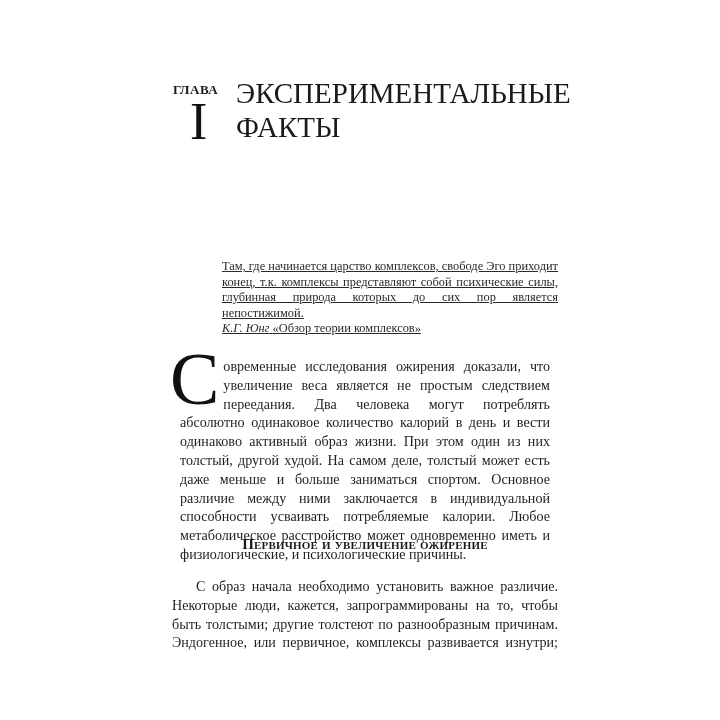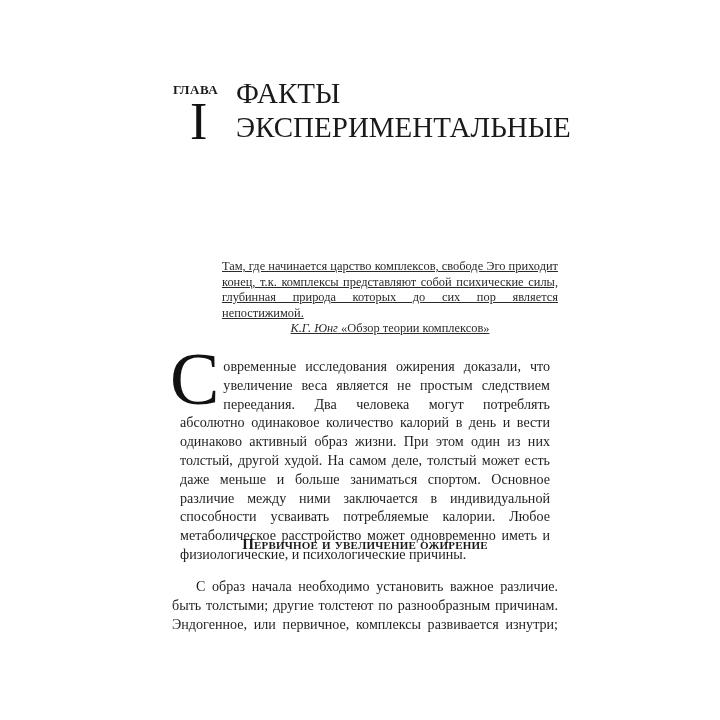--- a/index.html
+++ b/index.html
@@ -10,21 +10,21 @@
   .chapter-label { position: absolute; left: 173px; top: 82px; font-size: 13px; font-weight: bold;
                    letter-spacing: 0.5px; color: #1a1a1a; }
   .chapter-num { position: absolute; left: 190px; top: 96px; font-size: 52px; line-height: 52px; color: #111; }
   .chapter-title { position: absolute; left: 236px; top: 76px; font-size: 29px; line-height: 34px;
                    color: #1a1a1a; letter-spacing: 0px; }
   .chapter-title div { white-space: nowrap; }
 
   .epigraph { position: absolute; left: 222px; top: 259px; width: 336px; font-size: 12.4px; line-height: 15.6px;
               text-align: justify; color: #2a2a2a; }
   .epigraph p { margin: 0; text-decoration: underline; }
-  .epigraph-source { text-align: center; margin-top: 0; }
+  .epigraph-source { text-align: left; margin-top: 0; }
   .epigraph-source .author { font-style: italic; }
 
   .body-text { position: absolute; left: 172px; width: 386px; font-size: 14.1px; line-height: 18.8px;
                text-align: justify; color: #1f1f1f; }
   .body-text p { margin: 8px; }
   .intro { top: 349px; }
   .dropcap { float: left; font-size: 74px; line-height: 56px; margin: 2px 4px -4px -2px; color: #111; }
 
   .section-heading { position: absolute; left: 172px; top: 536px; width: 386px; text-align: center;
                      font-size: 15px; font-weight: bold; font-variant: small-caps; letter-spacing: 0.2px; color: #1a1a1a; }
@@ -33,38 +33,39 @@
   .line { display: block; text-align-last: justify; white-space: nowrap; }
 </style>
 </head>
 <body>
 
 <div class="page">
 
   <div class="chapter-label">ГЛАВА</div>
   <div class="chapter-num">I</div>
   <div class="chapter-title">
+    <div>ЭКСПЕРИМЕНТАЛЬНЫЕ</div>
     <div>ФАКТЫ</div>
-    <div>ЭКСПЕРИМЕНТАЛЬНЫЕ</div>
   </div>
 
   <div class="epigraph">
     <p>Там, где начинается царство комплексов, свободе Эго приходит конец, т.к. комплексы представляют собой психические силы, глубинная природа которых до сих пор является непостижимой.</p>
     <p class="epigraph-source">
       <span class="author">К.Г. Юнг</span>
       <span>«Обзор теории комплексов»</span>
     </p>
   </div>
 
   <div class="body-text intro">
     <span class="dropcap">С</span>
     <p>овременные исследования ожирения доказали, что увеличение веса является не простым следствием переедания. Два человека могут потреблять абсолютно одинаковое количество калорий в день и вести одинаково активный образ жизни. При этом один из них толстый, другой худой. На самом деле, толстый может есть даже меньше и больше заниматься спортом. Основное различие между ними заключается в индивидуальной способности усваивать потребляемые калории. Любое метаболическое расстройство может одновременно иметь и физиологические, и психологические причины.</p>
   </div>
 
   <div class="section-heading">Первичное и увеличение ожирение</div>
 
   <div class="body-text second">
     <span class="line" style="text-indent:24px">С образ начала необходимо установить важное различие.</span>
+    <span class="line">Некоторые люди, кажется, запрограммированы на то, чтобы</span>
     <span class="line">быть толстыми; другие толстеют по разнообразным причинам.</span>
     <span class="line">Эндогенное, или первичное, комплексы развивается изнутри;</span>
   </div>
 
 </div>
 
 </body></html>

